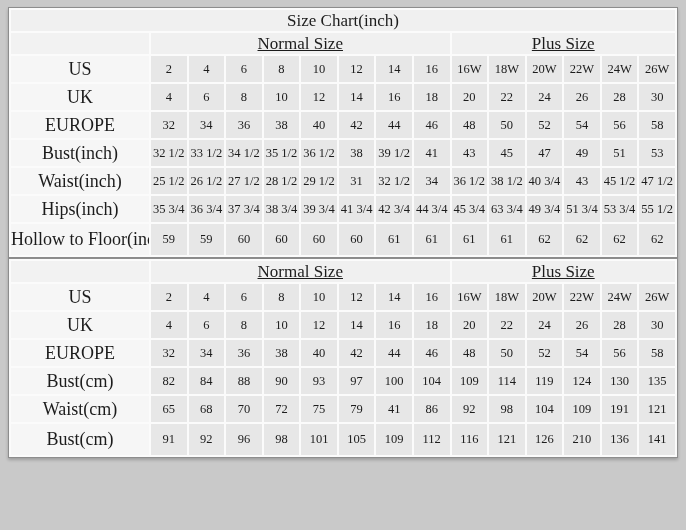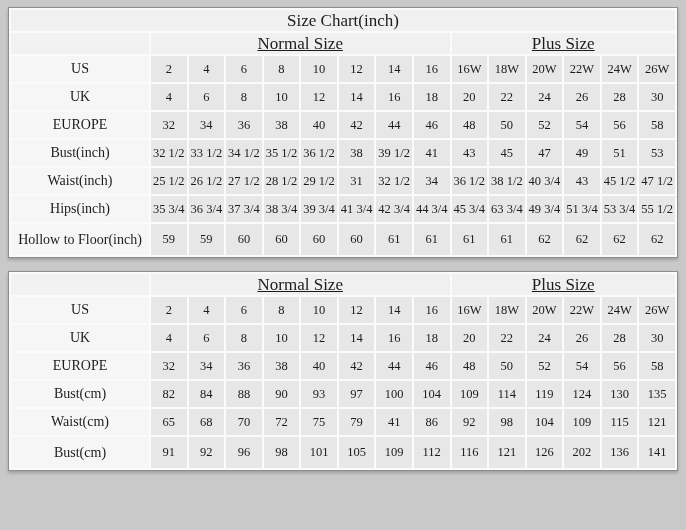--- a/index.html
+++ b/index.html
@@ -12,21 +12,20 @@
     overflow: hidden;
     background: var(--page-bg, #c9c9c9);
     font-family: "Liberation Serif", serif;
     color: var(--text-color, #1c1c1c);
   }
   .page {
     box-sizing: border-box;
     padding: 7px 7px 0 8px;
   }
   .table-slot {
-    margin-bottom: 13px;
   }
   table.size-table {
     width: 670px;
     table-layout: fixed;
     border-collapse: separate;
     border-spacing: 2px;
     background: #fbfbfb;
     border: 1px solid var(--border-color, #8d8d8d);
     box-shadow: 0 2px 3px rgba(0,0,0,0.22);
   }
@@ -47,21 +46,21 @@
     background: #f2f2f2;
   }
   .group-cell {
     background: var(--header-bg, #f0f0f0);
     height: 21px;
     font-size: 17px;
     text-decoration: underline;
   }
   .label-cell {
     background: var(--label-bg, #f6f6f6);
-    font-size: 14px;
+    font-size: 18px;
     height: 26px;
   }
   .data-cell {
     background: var(--cell-bg, #e7e7e7);
     font-size: 12.5px;
     height: 26px;
   }
   tr:last-child .label-cell,
   tr:last-child .data-cell { height: 31px; }
 </style>
@@ -319,36 +318,36 @@
             <td class="data-cell">70</td>
             <td class="data-cell">72</td>
             <td class="data-cell">75</td>
             <td class="data-cell">79</td>
             <td class="data-cell">41</td>
             <td class="data-cell">86</td>
             <td class="data-cell">92</td>
             <td class="data-cell">98</td>
             <td class="data-cell">104</td>
             <td class="data-cell">109</td>
-            <td class="data-cell">115</td>
+            <td class="data-cell">191</td>
             <td class="data-cell">121</td>
           </tr>
           <tr>
             <td class="label-cell">Bust(cm)</td>
             <td class="data-cell">91</td>
             <td class="data-cell">92</td>
             <td class="data-cell">96</td>
             <td class="data-cell">98</td>
             <td class="data-cell">101</td>
             <td class="data-cell">105</td>
             <td class="data-cell">109</td>
             <td class="data-cell">112</td>
             <td class="data-cell">116</td>
             <td class="data-cell">121</td>
             <td class="data-cell">126</td>
-            <td class="data-cell">202</td>
+            <td class="data-cell">210</td>
             <td class="data-cell">136</td>
             <td class="data-cell">141</td>
           </tr>
         </tbody>
       </table>
     </section>
 </div>
 
 </body></html>

